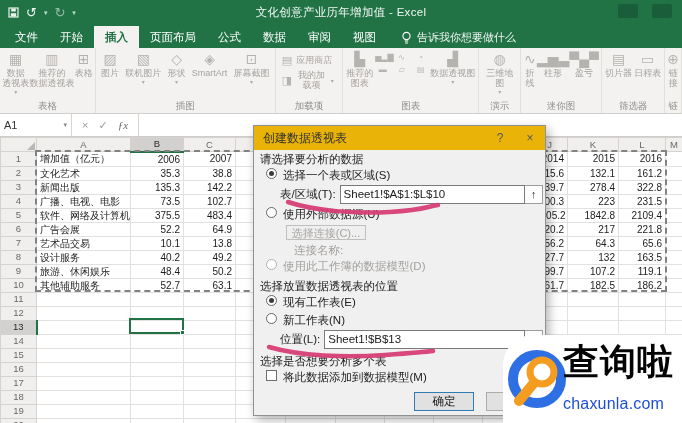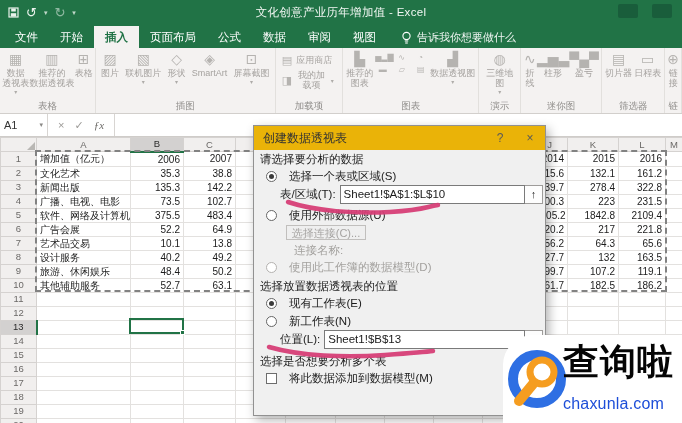--- a/index.html
+++ b/index.html
@@ -37,21 +37,21 @@
   .rb-icon{font-size:14px;line-height:17px;height:17px;color:#b5b3b0}
   .rb-btn.row .rb-icon{font-size:11px;height:12px;line-height:12px}
   .rb-label{font-size:9px;line-height:10px;color:#a5a29f;text-align:center;white-space:pre-line}
   .rb-caret{font-size:6px;color:#aeaca9;line-height:6px;margin-top:1px}
   .rb-name{height:14px;font-size:9.5px;color:#908e8b;text-align:center;line-height:13px}
   .gal{display:grid;grid-template-columns:repeat(3,15px);grid-gap:2px 4px;padding-top:2px}
   .gal-i{font-size:8px;line-height:10px;color:#b5b3b0;text-align:center}
 
   
   .formulabar{height:23px;background:#f0eeec;border-bottom:1px solid #cfccc9;display:flex;align-items:stretch}
-  .namebox{width:48px;background:#fff;border-right:1px solid #d8d5d2;display:flex;align-items:center;justify-content:space-between;padding:0 4px;font-size:11px;color:#333}
+  .namebox{width:72px;background:#fff;border-right:1px solid #d8d5d2;display:flex;align-items:center;justify-content:space-between;padding:0 4px;font-size:11px;color:#333}
   .nb-caret{font-size:7px;color:#8a8886}
   .fbar-btns{display:flex;align-items:center;gap:10px;padding:0 10px;border-right:1px solid #d8d5d2;background:#fff}
   .fbtn{font-size:11px;color:#9b9996}
   .fbtn.fx{font-style:italic;font-family:"Liberation Serif","DejaVu Serif",serif;color:#6f6d6a}
   .finput{flex:1;background:#fff}
 
   
   .sheet{position:relative;height:286px;background:#fff}
   table.grid{border-collapse:collapse;table-layout:fixed;width:682px}
   .grid th,.grid td{height:14px;padding:0 3px;overflow:hidden;white-space:nowrap;font-weight:normal}
@@ -68,21 +68,21 @@
 
   
   .dialog{position:absolute;left:253px;top:125px;width:293px;height:291px;background:#f0f0f0;
           border:1px solid #919191;box-shadow:3px 4px 10px rgba(0,0,0,.3);z-index:50;font-size:11.5px;color:#1b1b1b}
   .dlg-title{height:24px;background:#eab308;display:flex;align-items:center;padding-left:9px}
   .dlg-title-text{flex:1;font-size:12px;color:#333}
   .dlg-btn{width:30px;text-align:center;font-size:12px;color:#5a5a5a;cursor:default}
   .dlg-body{position:relative;height:267px;padding:2px 1px 0 0}
   .sec{padding-left:6px;height:14px;line-height:14px}
   .sec.s2{margin-top:4px}.sec.s3{margin-top:5px}
-  .radio-row,.cb-row{display:flex;align-items:center;gap:12px;padding-left:12px;height:16px}
+  .radio-row,.cb-row{display:flex;gap:6px;padding-left:12px;height:16px}
   .radio-row.m2{margin-top:2px}.radio-row.m3{margin-top:3px}
   .radio{width:11px;height:11px;border:1px solid #666;border-radius:50%;background:#fff;position:relative;flex:none}
   .radio.checked::after{content:"";position:absolute;left:2px;top:2px;right:2px;bottom:2px;border-radius:50%;background:#3b3b3b}
   .radio.disabled{border-color:#b4b2b0}
   .cb{width:11px;height:11px;border:1px solid #6d6d6d;background:#fff;flex:none}
   .dis{color:#a3a19e}
   .field-row{display:flex;align-items:center;padding-left:26px;padding-right:1px;height:19px;margin-top:1px}
   .fld-label{white-space:nowrap;margin-right:4px}
   .fld-input{flex:1;height:19px;line-height:17px;background:#fff;border:1px solid #7a7a7a;padding:0 3px;font-size:11.5px;overflow:hidden;white-space:nowrap}
   .collapse-btn{width:18px;height:19px;border:1px solid #9e9c9a;border-left:none;background:#fdfdfd;text-align:center;line-height:17px;font-size:11px;color:#222;font-weight:bold}
@@ -725,20 +725,24 @@
         <span class="collapse-btn">↑</span>
       </div>
 
       <div class="sec s3">选择是否想要分析多个表</div>
 
       <div class="cb-row" style="margin-top:2px">
         <span class="cb"></span>
         <span>将此数据添加到数据模型(M)</span>
       </div>
 
+      <div class="dlg-buttons">
+        <span class="btn primary">确定</span>
+        <span class="btn cancel">取消</span>
+      </div>
       <span class="grip"></span>
     </div>
   </div>
 
   <svg class="annotation" width="682" height="423" viewBox="0 0 682 423">
     <path d="M288 202 C 315 211, 355 214, 390 212 S 425 207 438 205" fill="none" stroke="#d63e76" stroke-width="4.5" stroke-linecap="round" opacity="0.95"></path>
     <path d="M269 347 C 300 356, 345 358, 385 355 S 425 352 433 351" fill="none" stroke="#d63e76" stroke-width="4.5" stroke-linecap="round" opacity="0.95"></path>
   </svg>
 
   <div class="watermark">

